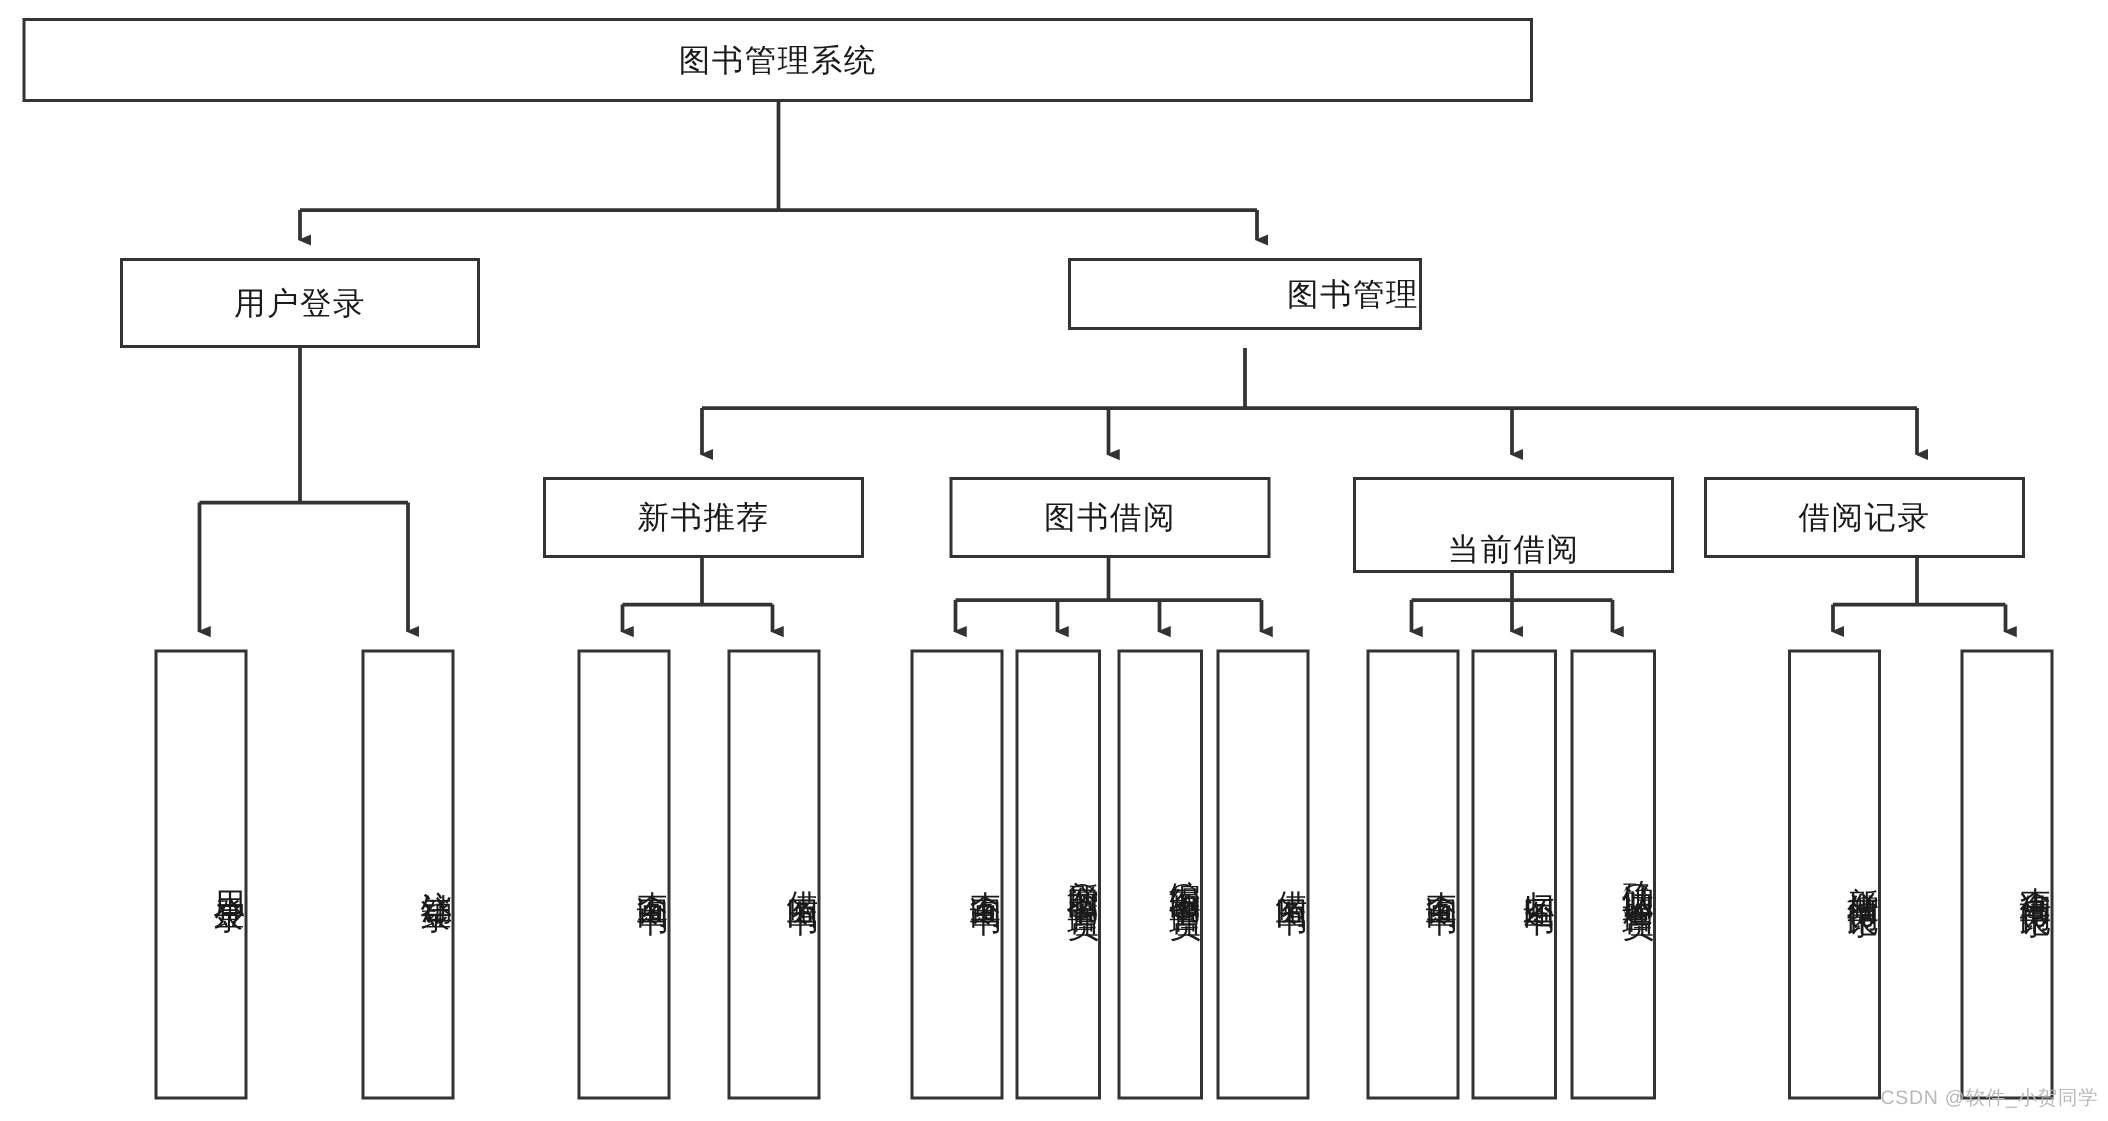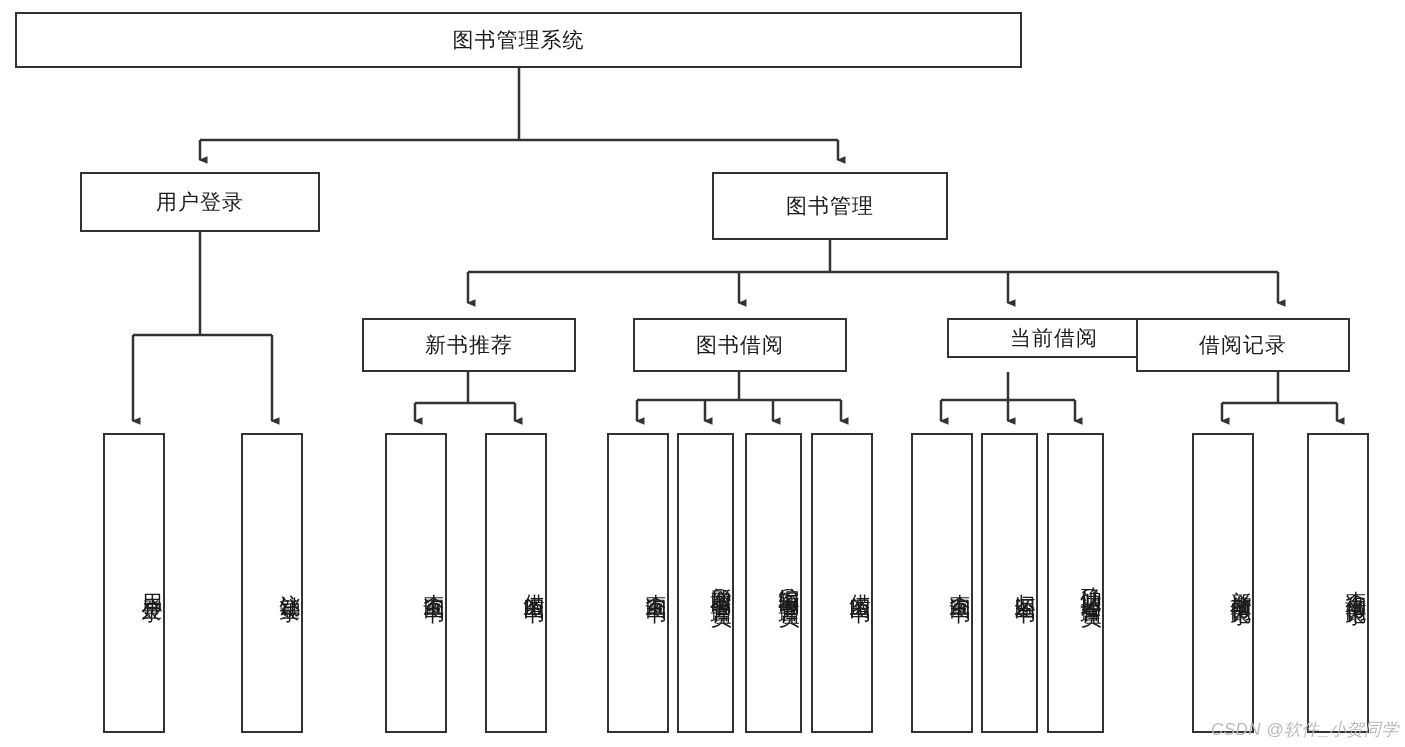--- a/index.html
+++ b/index.html
@@ -54,25 +54,24 @@
     align-items: flex-start;
   }
   .node.v-label .vtext {
     writing-mode: vertical-rl;
     text-orientation: upright;
   }
   .watermark {
     position: absolute;
     right: 6px;
     bottom: 6px;
-    font-size: 17px;
+    font-size: 13px;
     color: #b9b9b9;
     white-space: nowrap;
     letter-spacing: 0.5px;
-    font-style: italic;
   }
 </style>
 </head>
 <body>
 
 <div id="canvas">
 
   <svg id="wires" viewBox="0 0 1405 747" width="1405" height="747">
     <defs>
       <marker id="arrow" viewBox="0 0 12 12" refX="6" refY="10" markerWidth="9" markerHeight="9" orient="auto-start-reverse" markerUnits="userSpaceOnUse">
@@ -123,31 +122,31 @@
     </g>
   </svg>
 
   <div class="node h-label" style="left:15px; top:12px; width:1007px; height:56px;">
     <span>图书管理系统</span>
   </div>
 
   <div class="node h-label" style="left:80px; top:172px; width:240px; height:60px;">
     <span>用户登录</span>
   </div>
-  <div class="node h-label" style="left:712px; top:172px; width:236px; height:68px;">
+  <div class="node h-label" style="left:712px; top:172px; width:236px; height:48px;justify-content:flex-end;">
     <span>图书管理</span>
   </div>
 
   <div class="node h-label" style="left:633px; top:318px; width:214px; height:54px;">
     <span>图书借阅</span>
   </div>
   <div class="node h-label" style="left:362px; top:318px; width:214px; height:54px;">
     <span>新书推荐</span>
   </div>
-  <div class="node h-label" style="left:947px; top:318px; width:214px; height:40px;">
+  <div class="node h-label" style="left:902px; top:318px; width:214px; height:64px;align-items:flex-end;">
     <span>当前借阅</span>
   </div>
   <div class="node h-label" style="left:1136px; top:318px; width:214px; height:54px;">
     <span>借阅记录</span>
   </div>
 
   <div class="node v-label" style="left:103px; top:433px; width:62px; height:300px;">
     <span class="vtext">用户登录</span>
   </div>
   <div class="node v-label" style="left:241px; top:433px; width:62px; height:300px;">

